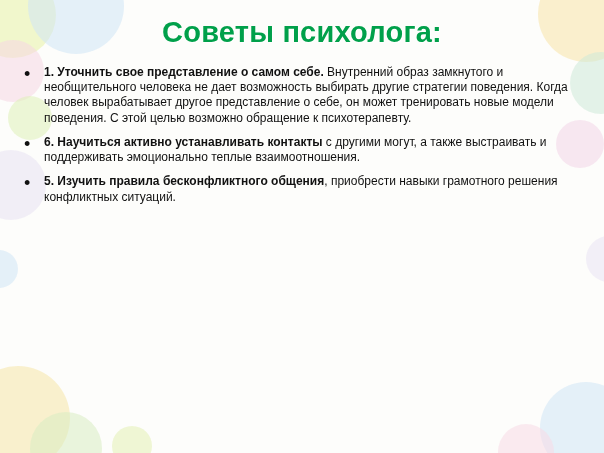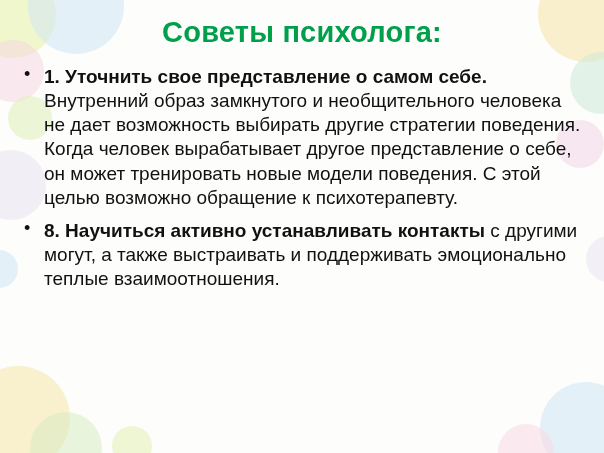--- a/index.html
+++ b/index.html
@@ -57,21 +57,21 @@
   }
   ul.tips {
     list-style: none;
     margin: 16px 0 0 0;
     padding: 0 18px 0 18px;
   }
   ul.tips > li {
     position: relative;
     padding-left: 26px;
     margin-bottom: 9px;
-    font-size: 19px;
+    font-size: 12px;
     line-height: 1.27;
     color: #111111;
     text-align: left;
   }
   ul.tips > li::before {
     content: "•";
     position: absolute;
     left: 6px;
     top: -2px;
     font-size: 18px;
@@ -107,17 +107,20 @@
   <div class="bubble b15"></div>
 
   <div class="content">
     <div class="title">Советы психолога:</div>
 
     <ul class="tips">
       <li>
         <span class="lead">1. Уточнить свое представление о самом себе.</span><span class="rest"> Внутренний образ замкнутого и необщительного человека не дает возможность выбирать другие стратегии поведения. Когда человек вырабатывает другое представление о себе, он может тренировать новые модели поведения. С этой целью возможно обращение к психотерапевту.</span>
       </li>
       <li>
-        <span class="lead">8. Научиться активно устанавливать контакты</span><span class="rest"> с другими могут, а также выстраивать и поддерживать эмоционально теплые взаимоотношения.</span>
+        <span class="lead">6. Научиться активно устанавливать контакты</span><span class="rest"> с другими могут, а также выстраивать и поддерживать эмоционально теплые взаимоотношения.</span>
+      </li>
+      <li>
+        <span class="lead">5. Изучить правила бесконфликтного общения</span><span class="rest">, приобрести навыки грамотного решения конфликтных ситуаций.</span>
       </li>
     </ul>
   </div>
 </div>
 
 </body></html>

